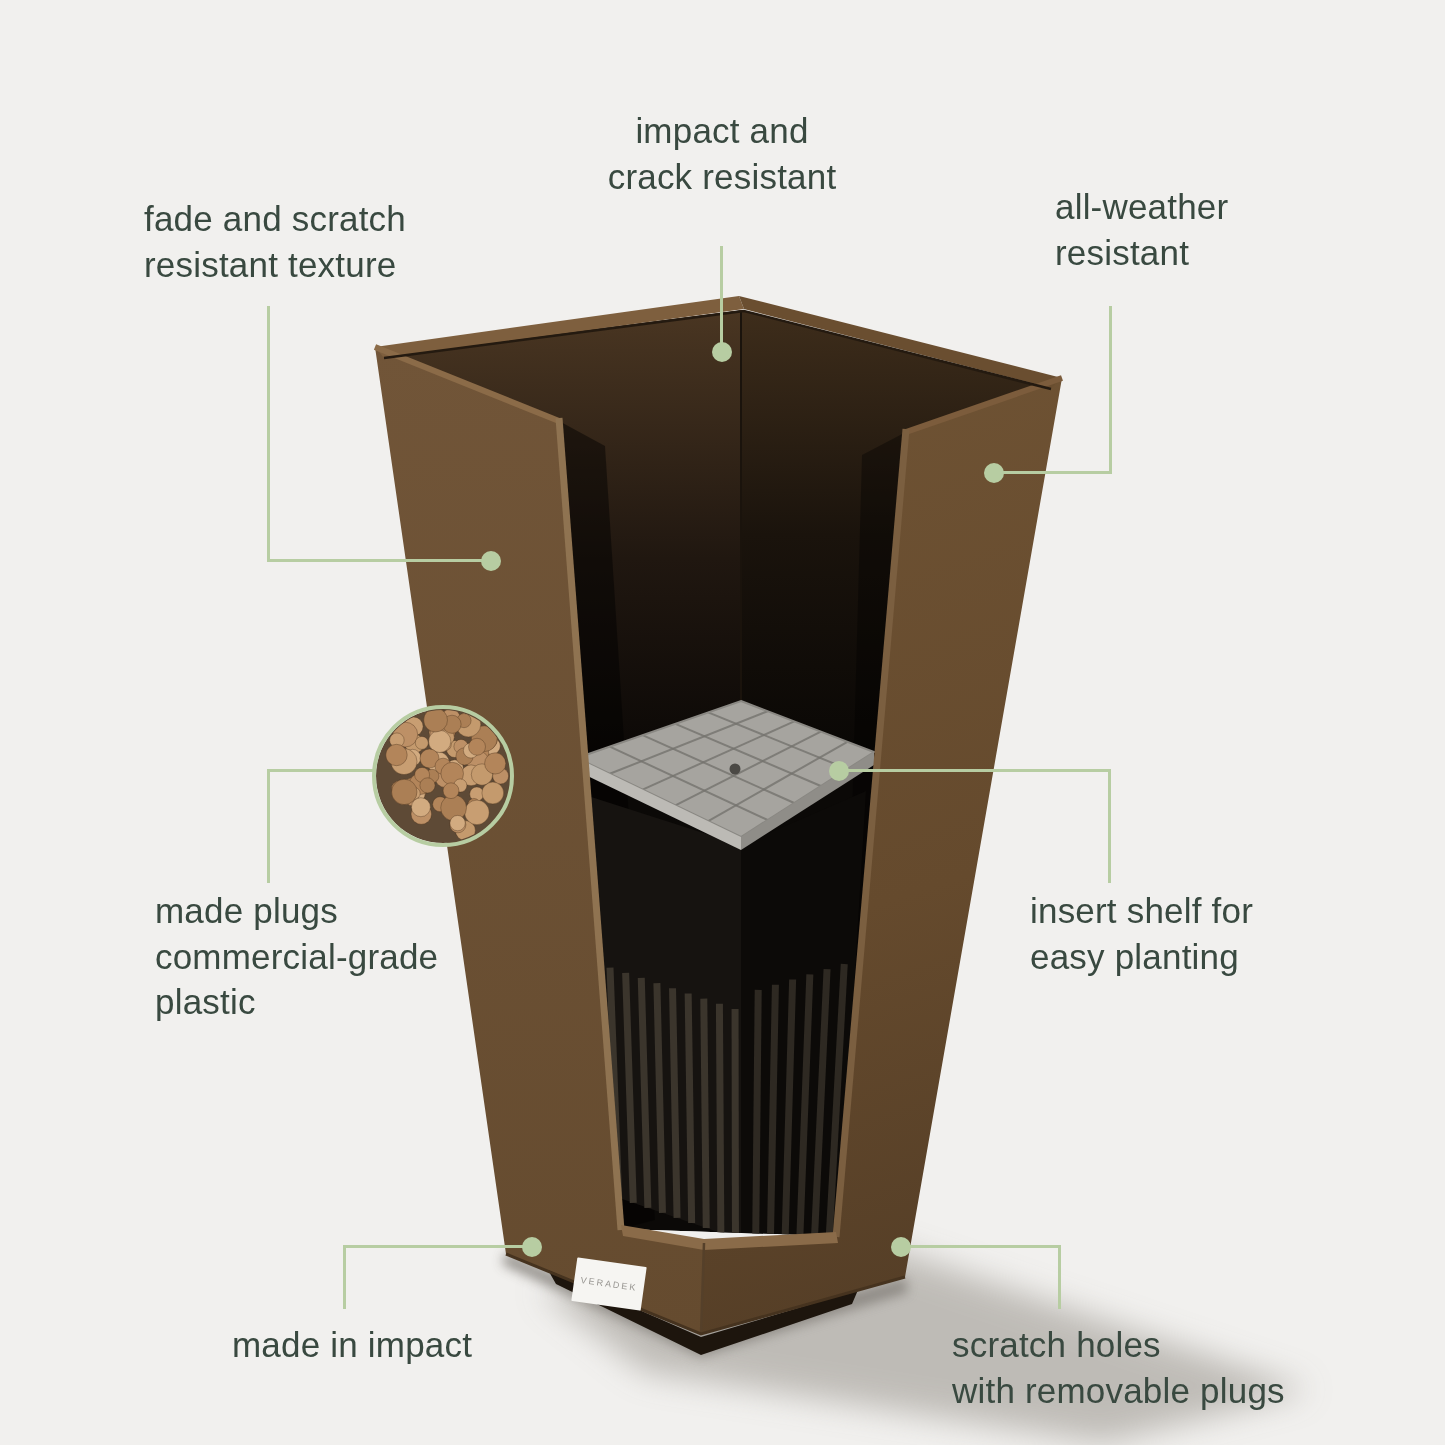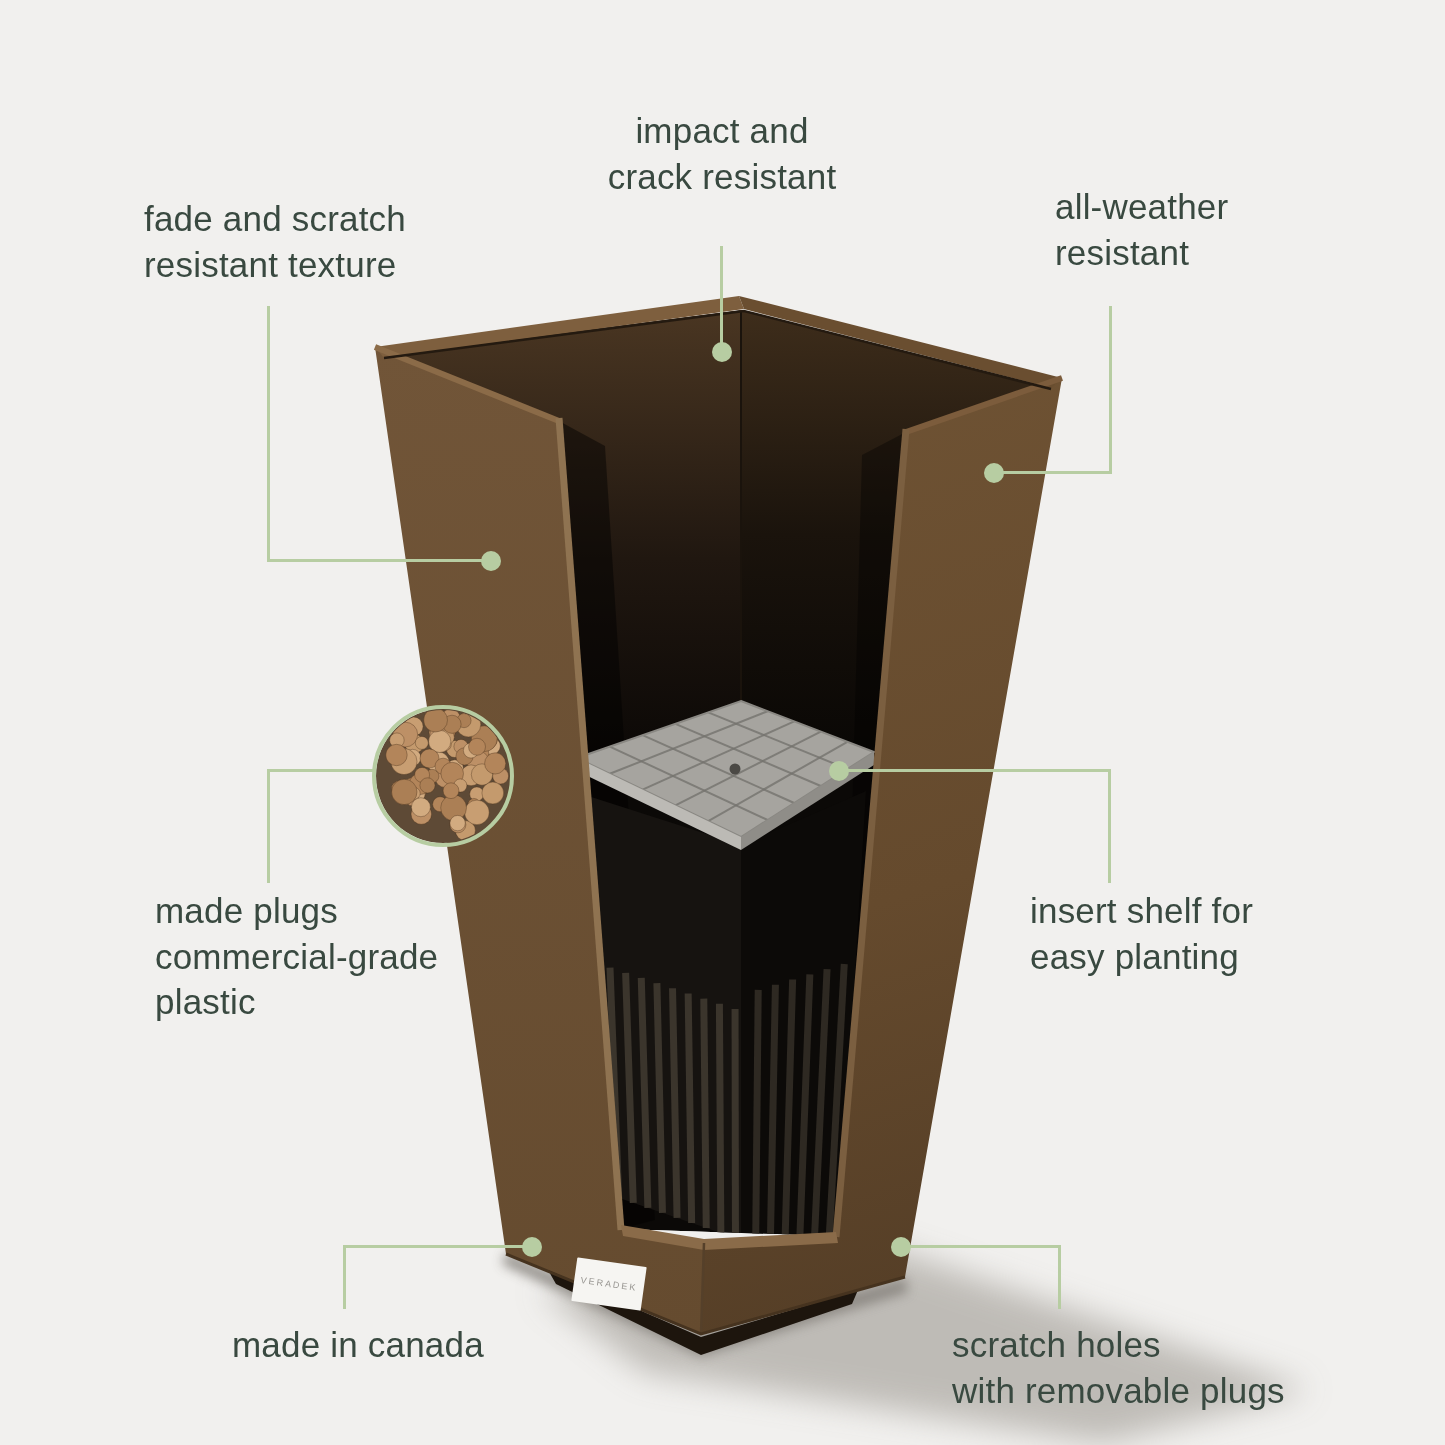--- a/index.html
+++ b/index.html
@@ -245,21 +245,21 @@
 
   <div>
     <div class="label" style="left:1030px;top:888px;width:330px;">insert shelf for
 easy planting</div>
     <span class="dot" style="left:829px;top:761px;"></span>
     <span class="cl h" style="left:839px;top:769px;width:272px;"></span>
     <span class="cl v" style="left:1108px;top:769px;height:114px;"></span>
   </div>
 
   <div>
-    <div class="label" style="left:232px;top:1322px;width:340px;">made in canada</div>
+    <div class="label" style="left:232px;top:1322px;width:340px;">made in impact</div>
     <span class="dot" style="left:522px;top:1237px;"></span>
     <span class="cl h" style="left:343px;top:1245px;width:190px;"></span>
     <span class="cl v" style="left:343px;top:1245px;height:64px;"></span>
   </div>
 
   <div>
     <div class="label" style="left:952px;top:1322px;width:400px;">scratch holes
 with removable plugs</div>
     <span class="dot" style="left:891px;top:1237px;"></span>
     <span class="cl h" style="left:901px;top:1245px;width:160px;"></span>

